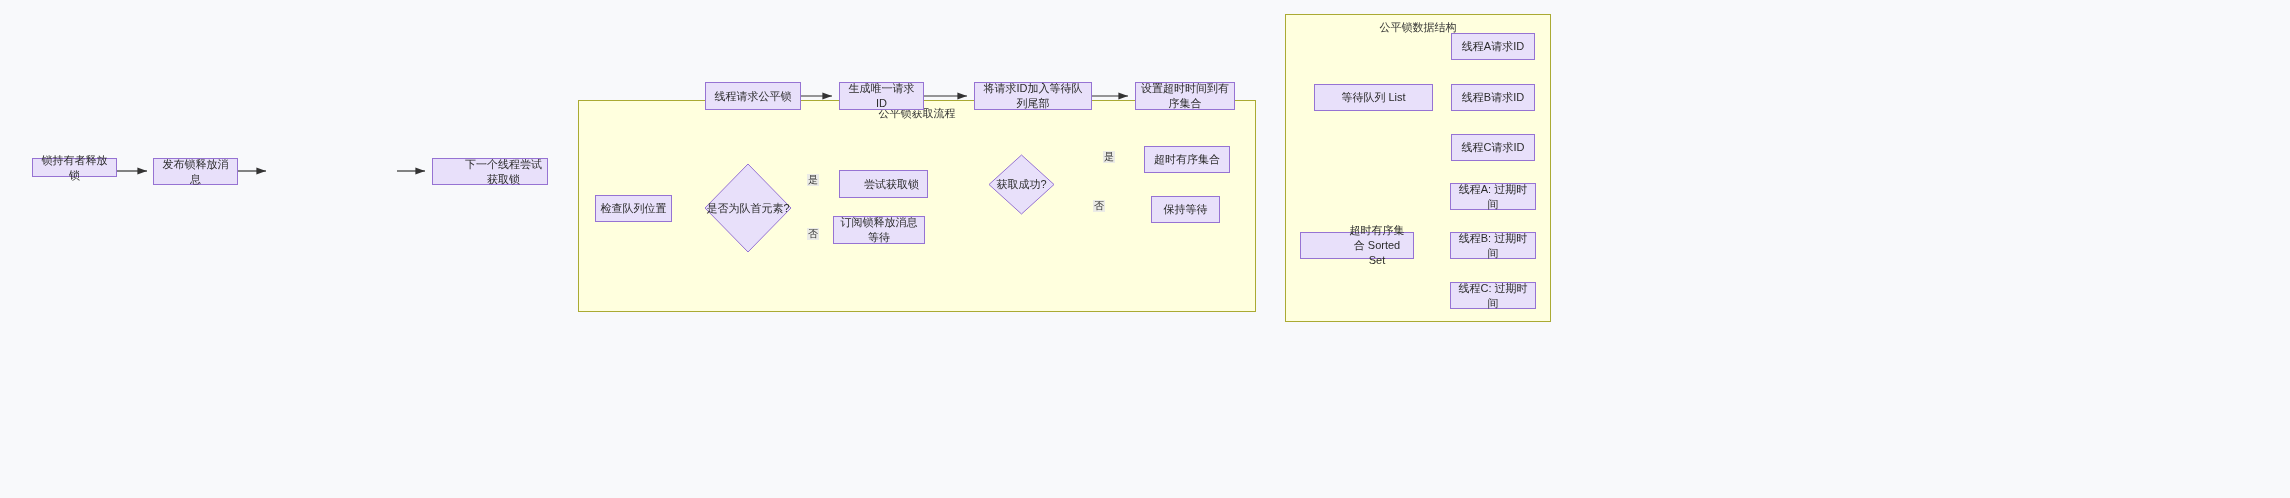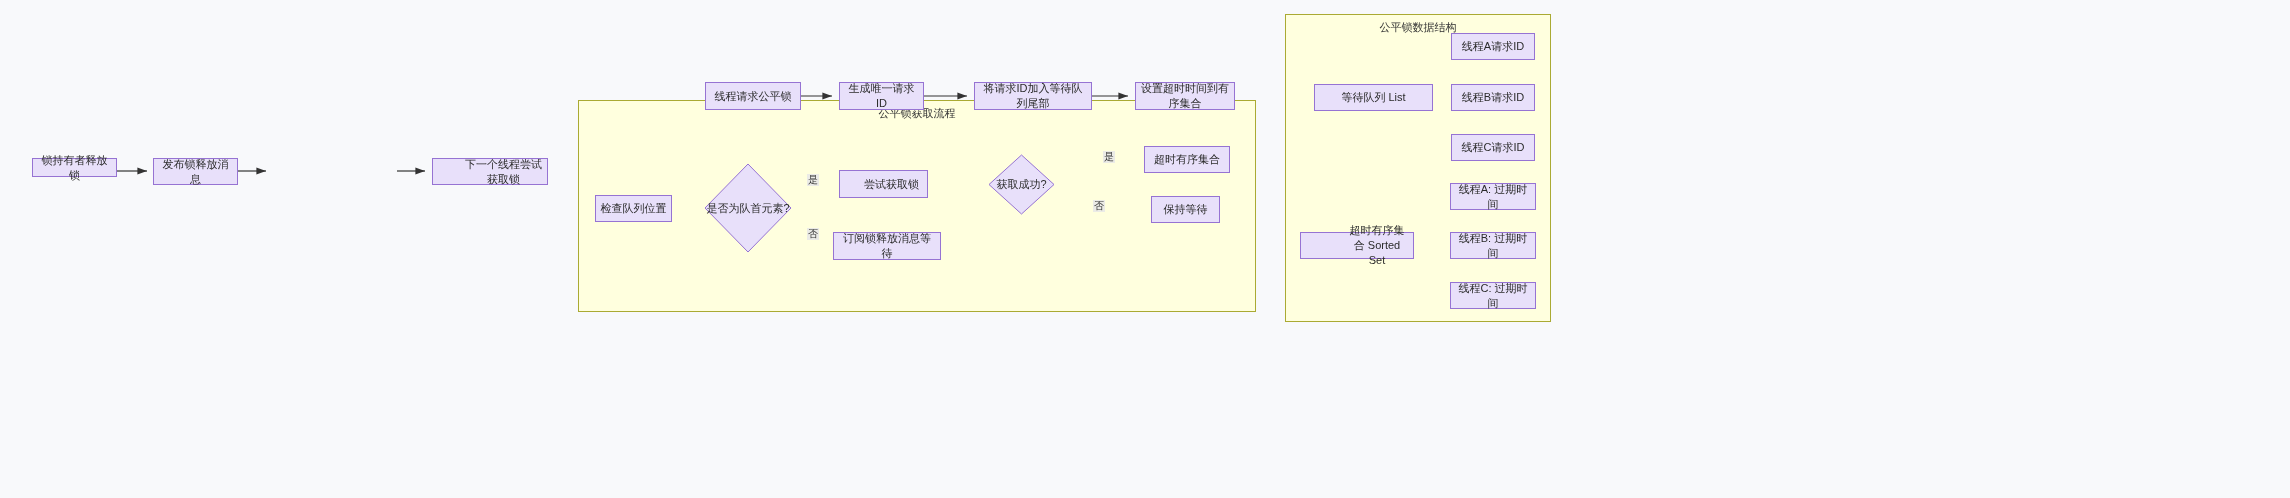--- a/index.html
+++ b/index.html
@@ -140,21 +140,21 @@
   <div class="node" style="left:595px; top:195px; width:77px; height:27px;">检查队列位置</div>
 
   <div class="diamond-wrap" style="left:704px; top:163px; width:88px; height:90px;">
     <svg class="diamond-shape" viewBox="0 0 88 90" preserveAspectRatio="none">
       <polygon points="44,1 87,45 44,89 1,45" fill="#e8e0fa" stroke="#9673d3" stroke-width="1"></polygon>
     </svg>
     <span class="diamond-label">是否为队首元素?</span>
   </div>
 
   <div class="node" style="left:839px; top:170px; width:89px; height:28px;padding-left:20px;">尝试获取锁</div>
-  <div class="node" style="left:833px; top:232px; width:108px; height:28px;">订阅锁释放消息等待</div>
+  <div class="node" style="left:833px; top:216px; width:92px; height:28px;">订阅锁释放消息等待</div>
 
   <div class="diamond-wrap" style="left:988px; top:154px; width:67px; height:61px;">
     <svg class="diamond-shape" viewBox="0 0 67 61" preserveAspectRatio="none">
       <polygon points="33.5,1 66,30.5 33.5,60 1,30.5" fill="#e8e0fa" stroke="#9673d3" stroke-width="1"></polygon>
     </svg>
     <span class="diamond-label">获取成功?</span>
   </div>
 
   <div class="node" style="left:1144px; top:146px; width:86px; height:27px;">超时有序集合</div>
   <div class="node" style="left:1151px; top:196px; width:69px; height:27px;">保持等待</div>

